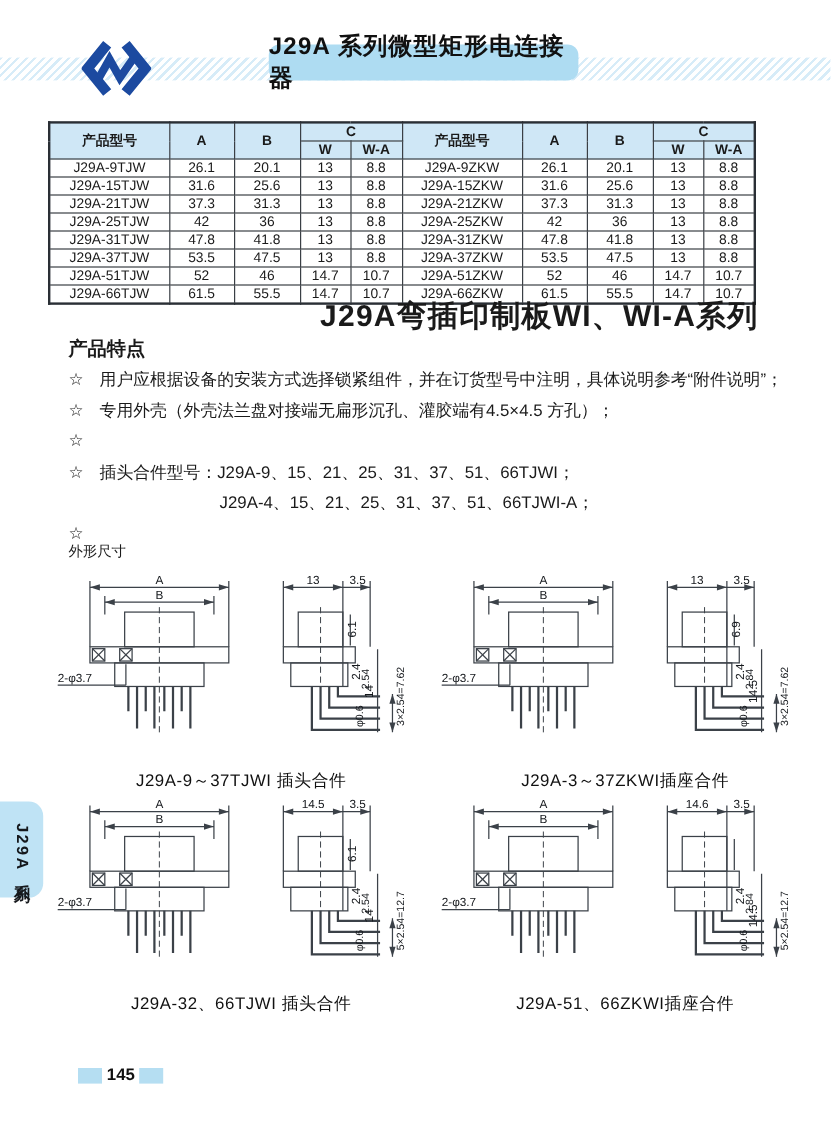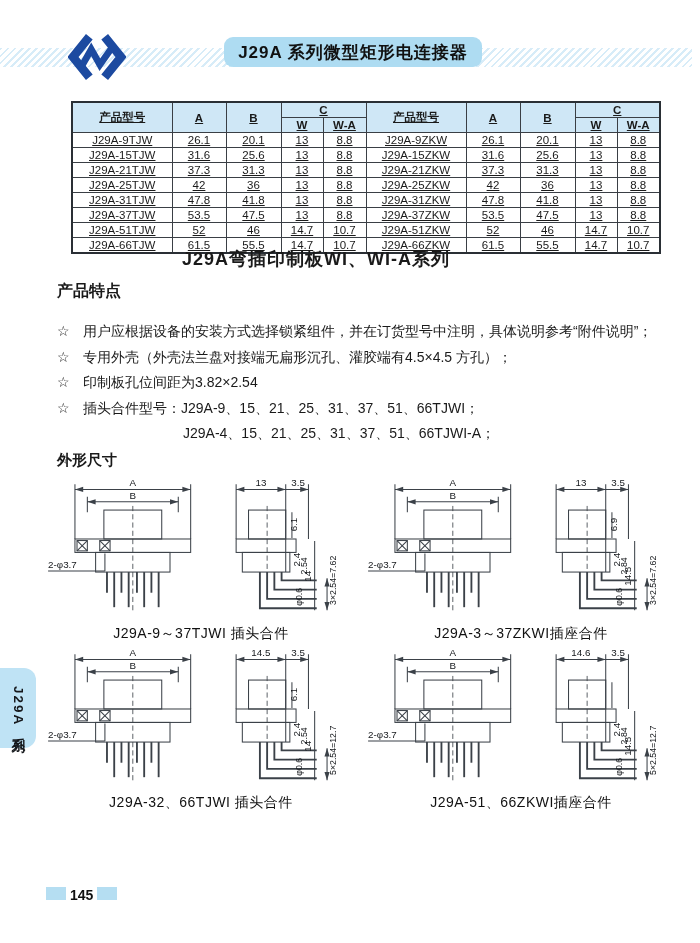--- a/index.html
+++ b/index.html
@@ -9,52 +9,52 @@
   }
   
   .hatch-band{
     position:absolute;left:0;top:48px;width:692px;height:19px;
     background:repeating-linear-gradient(135deg,#d7ecf8 0px,#d7ecf8 2px,#ffffff 2px,#ffffff 5px);
   }
   .logo{position:absolute;left:68px;top:33px;width:58px;height:48px;}
   .banner{
     position:absolute;left:224px;top:37px;width:258px;height:30px;background:#aedcf2;
     border-radius:9px;display:flex;align-items:center;justify-content:center;
-    font-weight:bold;font-size:17px;letter-spacing:1px;color:#111;
+    font-weight:bold;font-size:20px;letter-spacing:1px;color:#111;
   }
   
-  .table-wrap{position:absolute;top:101px;left:71px;text-decoration:underline;}
+  .table-wrap{position:absolute;top:101px;left:40px;}
   table{border-collapse:collapse;border:2px solid #2a2f35;}
   th,td{border:1px solid #3a3f45;font-size:11.5px;text-align:center;padding:0;height:14px;}
   th{background:#cfe7f6;font-weight:bold;}
   td{background:#ffffff;}
   
-  .section-title{position:absolute;top:247px;left:0;width:632px;text-align:center;
-    font-size:18px;font-weight:bold;letter-spacing:1px;}
+  .section-title{position:absolute;top:247px;left:0;width:632px;text-align:right;
+    font-size:25px;font-weight:bold;letter-spacing:1px;}
   .features{position:absolute;top:281px;left:57px;width:600px;}
-  .features-heading{font-size:16px;font-weight:bold;margin:0 0 17px 0;}
+  .features-heading{font-size:16px;font-weight:bold;margin:0 0 2px 0;}
   .feature-line{display:flex;font-size:14px;line-height:25.5px;white-space:nowrap;}
   .feature-line .star{width:26px;flex:0 0 26px;}
   .feature-line.cont .ftext{padding-left:100px;}
   
-  .dim-heading{position:absolute;top:451px;left:57px;font-size:15px;font-weight:bold;}
+  .dim-heading{position:absolute;top:451px;left:57px;font-size:12px;font-weight:normal;}
   .drawings{position:absolute;top:477px;left:46px;width:630px;
     display:grid;grid-template-columns:1fr 1fr;column-gap:10px;row-gap:4px;}
   .drawing-cell{width:310px;}
   .drawing-cell svg{display:block;width:310px;height:auto;}
-  .dwg-caption{text-align:center;font-size:14px;margin-top:1px;letter-spacing:0.5px;color:#111;}
+  .dwg-caption{text-align:center;font-size:14px;margin-top:18px;letter-spacing:0.5px;color:#111;}
   
   .side-tab{
     position:absolute;left:0;top:668px;width:36px;height:80px;background:#bfe3f5;
     border-radius:0 12px 12px 0;display:flex;align-items:center;justify-content:center;
     writing-mode:vertical-rl;text-orientation:mixed;font-size:13.5px;font-weight:bold;
     letter-spacing:2px;color:#15181c;
   }
   
-  .page-num{position:absolute;left:46px;top:887px;display:flex;align-items:flex-start;gap:4px;}
+  .page-num{position:absolute;left:65px;top:887px;display:flex;align-items:flex-end;gap:4px;}
   .pn-rect{width:20px;height:13px;background:#b5def2;}
   .pn-text{font-size:14px;font-weight:bold;color:#111;}
 </style>
 </head>
 <body>
 
 <div class="hatch-band"></div>
 
 <div class="logo">
   <svg viewBox="0 0 60 50" width="58" height="48">
@@ -210,21 +210,20 @@
   <div class="feature-line">
     <span class="star">☆</span>
     <span class="ftext">用户应根据设备的安装方式选择锁紧组件，并在订货型号中注明，具体说明参考“附件说明”；</span>
   </div>
   <div class="feature-line">
     <span class="star">☆</span>
     <span class="ftext">专用外壳（外壳法兰盘对接端无扁形沉孔、灌胶端有4.5×4.5 方孔）；</span>
   </div>
   <div class="feature-line">
     <span class="star">☆</span>
-    <span class="ftext">印制板孔位间距为3.82×2.54</span>
   </div>
   <div class="feature-line">
     <span class="star">☆</span>
     <span class="ftext">插头合件型号：J29A-9、15、21、25、31、37、51、66TJWI；</span>
   </div>
   <div class="feature-line cont">
     <span class="star"></span>
     <span class="ftext">J29A-4、15、21、25、31、37、51、66TJWI-A；</span>
   </div>
   <div class="feature-line">

